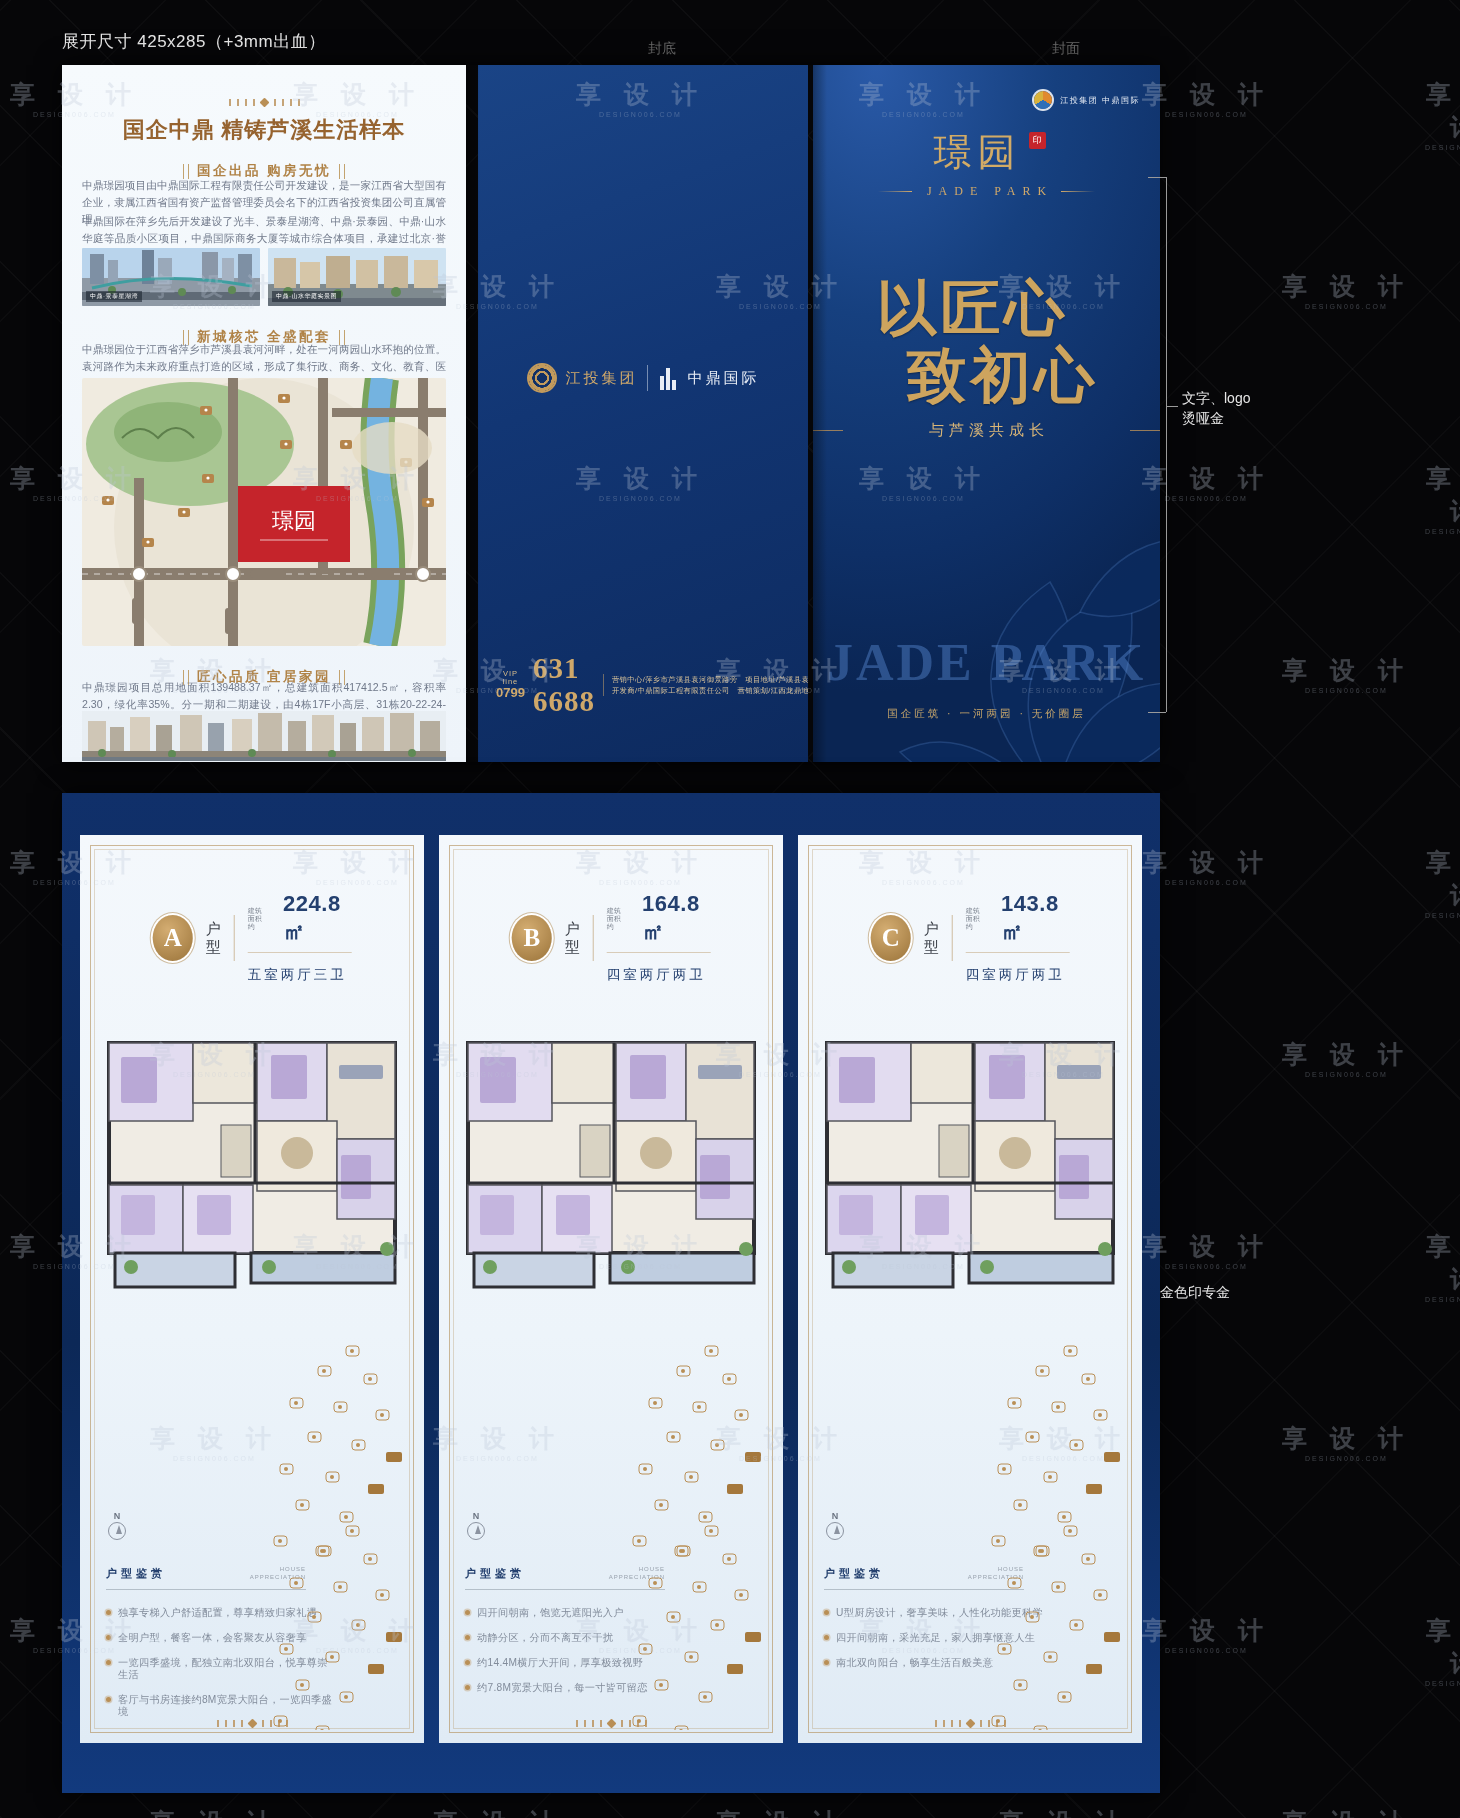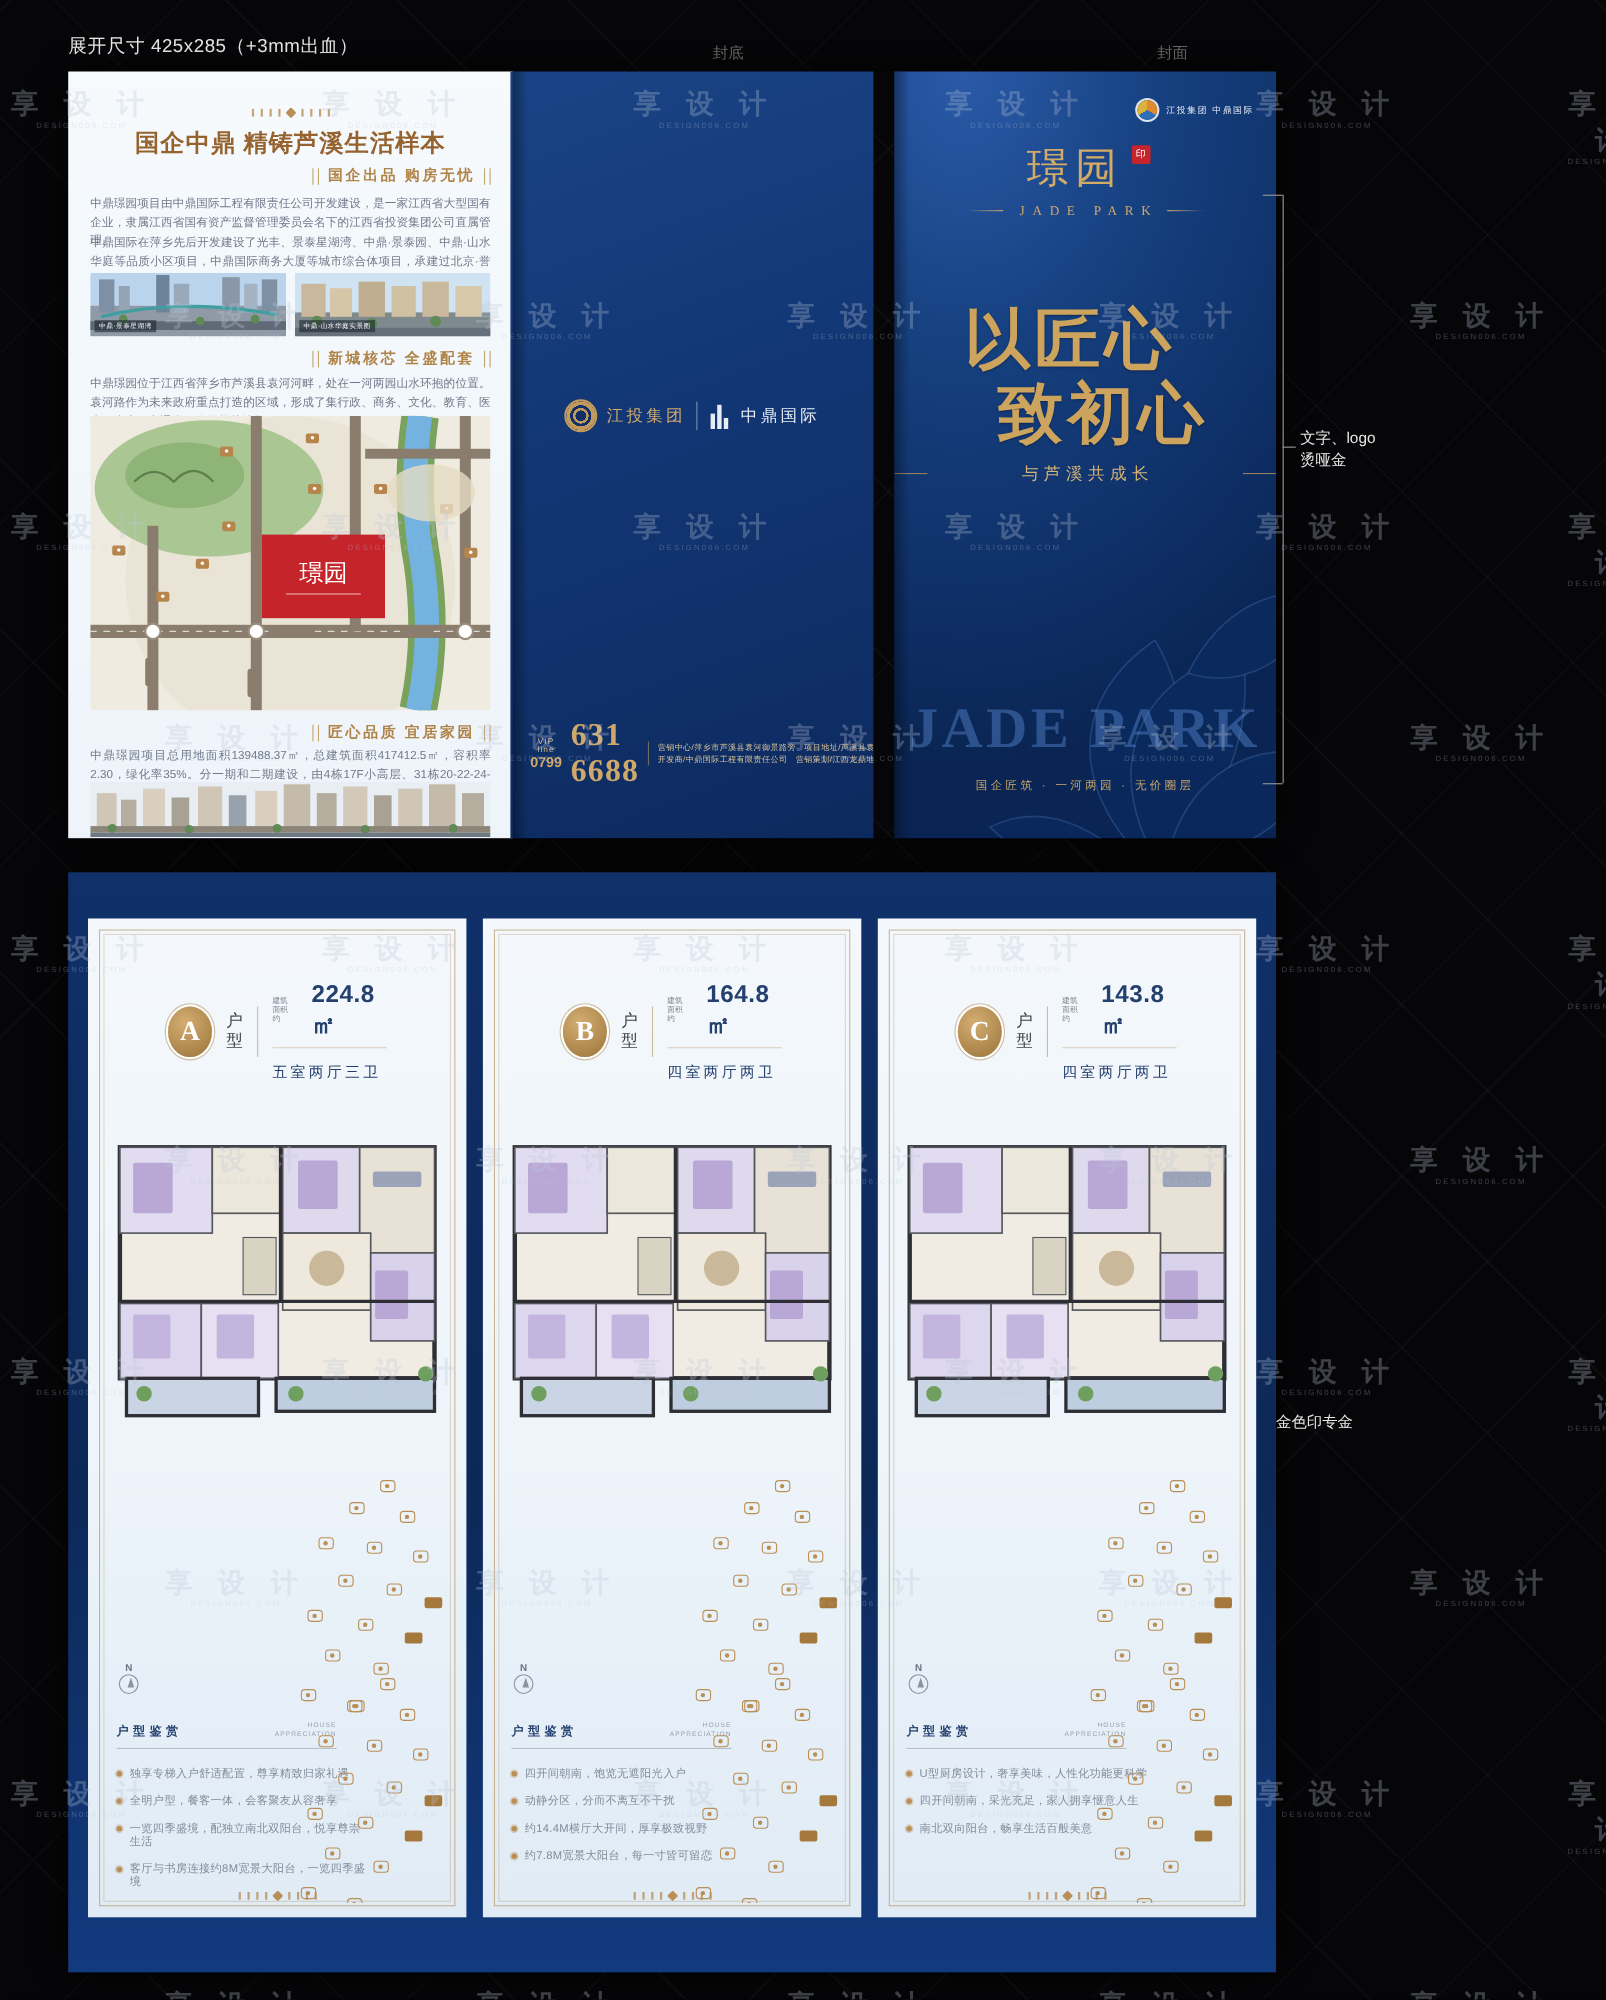--- a/index.html
+++ b/index.html
@@ -10,34 +10,34 @@
       repeating-linear-gradient(-45deg, rgba(255,255,255,.022) 0 1.5px, transparent 1.5px 110px);
     font-family:"Liberation Sans","DejaVu Sans",sans-serif;}
   .note-size{position:absolute;left:62px;top:30px;color:#e8e8e8;font-size:17px;letter-spacing:.5px;}
   .fold-label{position:absolute;top:40px;color:#6a6a6a;font-size:14px;}
   .fold-label.back{left:648px;} .fold-label.front{left:1052px;}
 
   
   .sheet-outer{position:absolute;left:62px;top:65px;width:1098px;height:697px;box-shadow:0 0 24px rgba(0,0,0,.8);}
   .panel{position:absolute;top:0;height:697px;overflow:hidden;}
   .panel-back{left:0;width:404px;background:linear-gradient(180deg,#f6fafd,#eef4fa);}
-  .panel-mid{left:402px;width:330px;background:linear-gradient(160deg,#1a4486 0%,#123674 45%,#0d2a5e 100%);}
+  .panel-mid{left:416px;width:330px;background:linear-gradient(160deg,#1a4486 0%,#123674 45%,#0d2a5e 100%);}
   .panel-cover{left:751px;width:347px;background:radial-gradient(130% 90% at 18% 0%,#2a5aa8 0%,#16407f 40%,#0e2f66 78%,#0a2553 100%);}
   .fold{position:absolute;top:0;height:697px;width:14px;pointer-events:none;background:linear-gradient(90deg,rgba(0,0,0,.35),rgba(0,0,0,0));}
   .fold.f1{left:404px;} .fold.f2{left:751px;}
 
   
   .bp{position:absolute;left:20px;width:364px;}
   .orn{display:flex;justify-content:center;align-items:center;gap:6px;}
   .orn i{display:block;width:2px;height:7px;background:#b98f56;opacity:.8;}
   .orn b{display:block;width:7px;height:7px;background:#b98f56;transform:rotate(45deg);border-radius:1px;}
   .bp-title{top:50px;text-align:center;font-family:"Liberation Serif","DejaVu Serif",serif;
     font-size:22px;font-weight:bold;color:#96632f;letter-spacing:1px;}
-  .badge{display:flex;justify-content:flex-end;align-items:center;gap:8px;color:#b08347;
-    font-family:"Liberation Serif","DejaVu Serif",serif;font-size:13.5px;letter-spacing:2.5px;font-weight:bold;}
+  .badge{display:flex;justify-content:center;align-items:center;gap:8px;color:#b08347;
+    font-family:"Liberation Serif","DejaVu Serif",serif;font-size:13.5px;letter-spacing:2.5px;font-weight:bold;margin-top:11px;}
   .badge i{display:block;width:4px;height:15px;border-left:1px solid #c3a36f;border-right:1px solid #c3a36f;}
   .para{font-size:10.6px;line-height:17px;color:#70798a;text-align:justify;}
   .photos{top:183px;display:flex;gap:8px;}
   .photo{position:relative;width:178px;height:58px;overflow:hidden;border-radius:1px;}
   .photo .cap{position:absolute;left:4px;bottom:4px;background:rgba(20,30,40,.55);color:#fff;font-size:6px;padding:1px 4px;letter-spacing:.5px;}
   .map{position:absolute;left:20px;top:313px;width:364px;height:268px;border-radius:2px;overflow:hidden;}
   .city{position:absolute;left:20px;top:646px;width:364px;height:50px;overflow:hidden;}
 
   
   .mid-logo{position:absolute;left:0;right:0;top:298px;display:flex;justify-content:center;align-items:center;gap:9px;}

